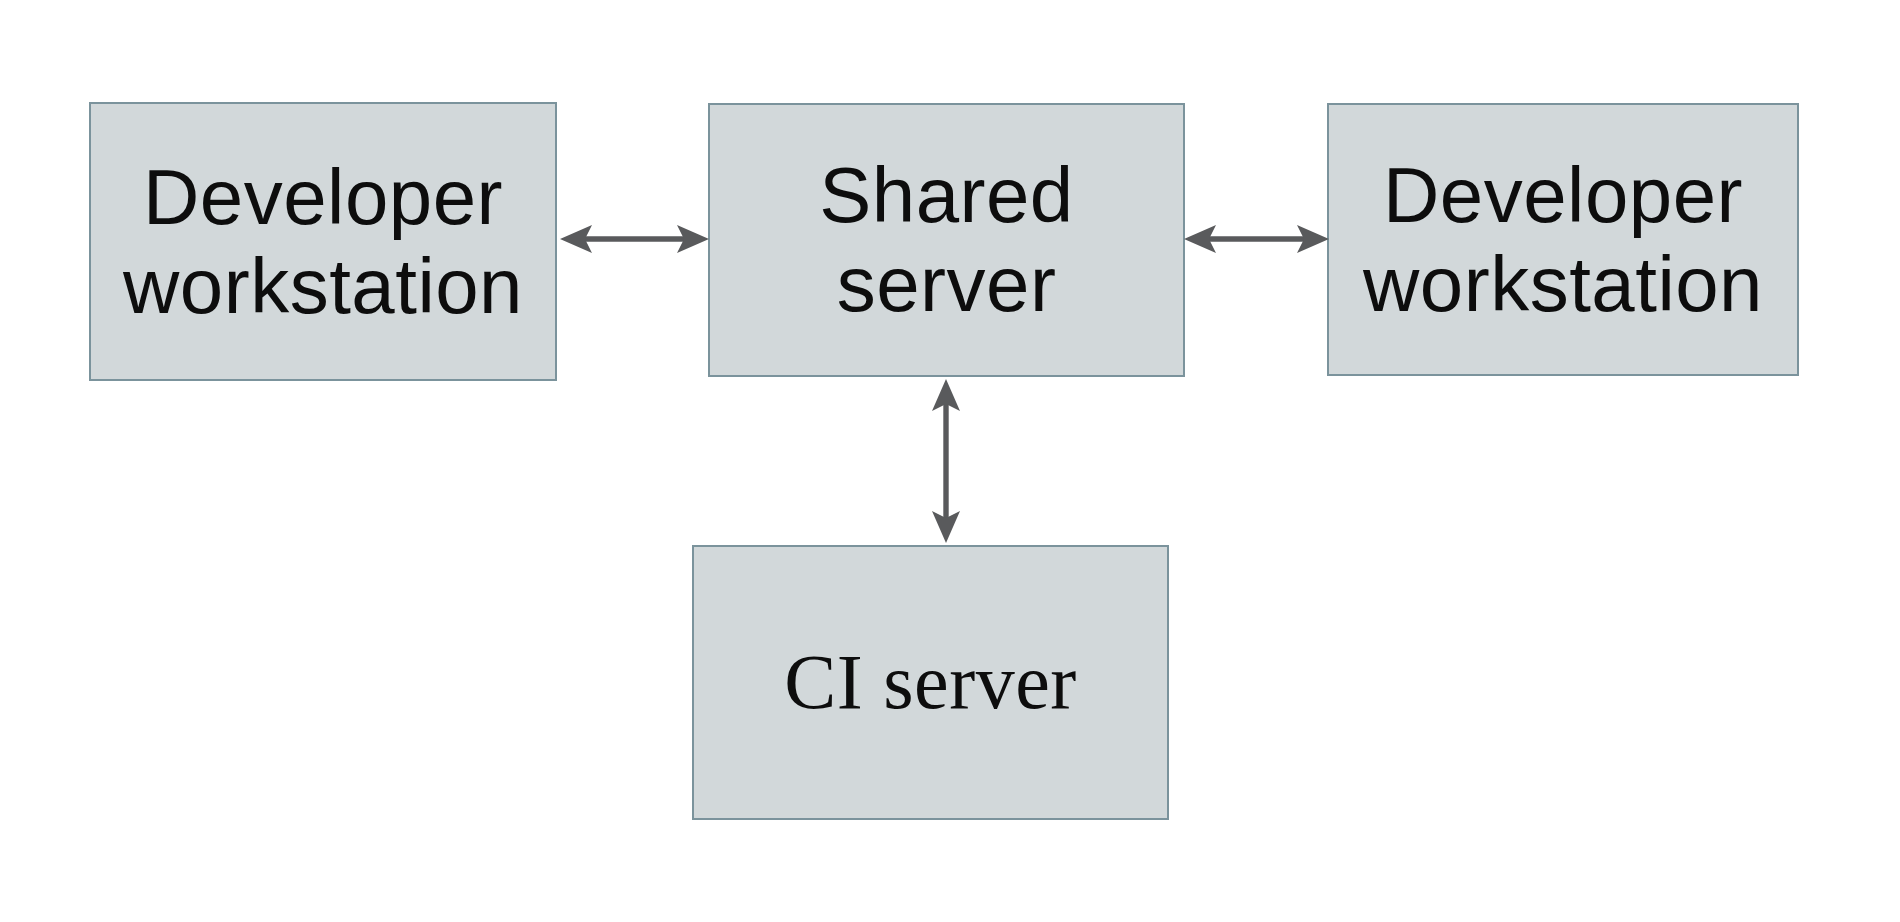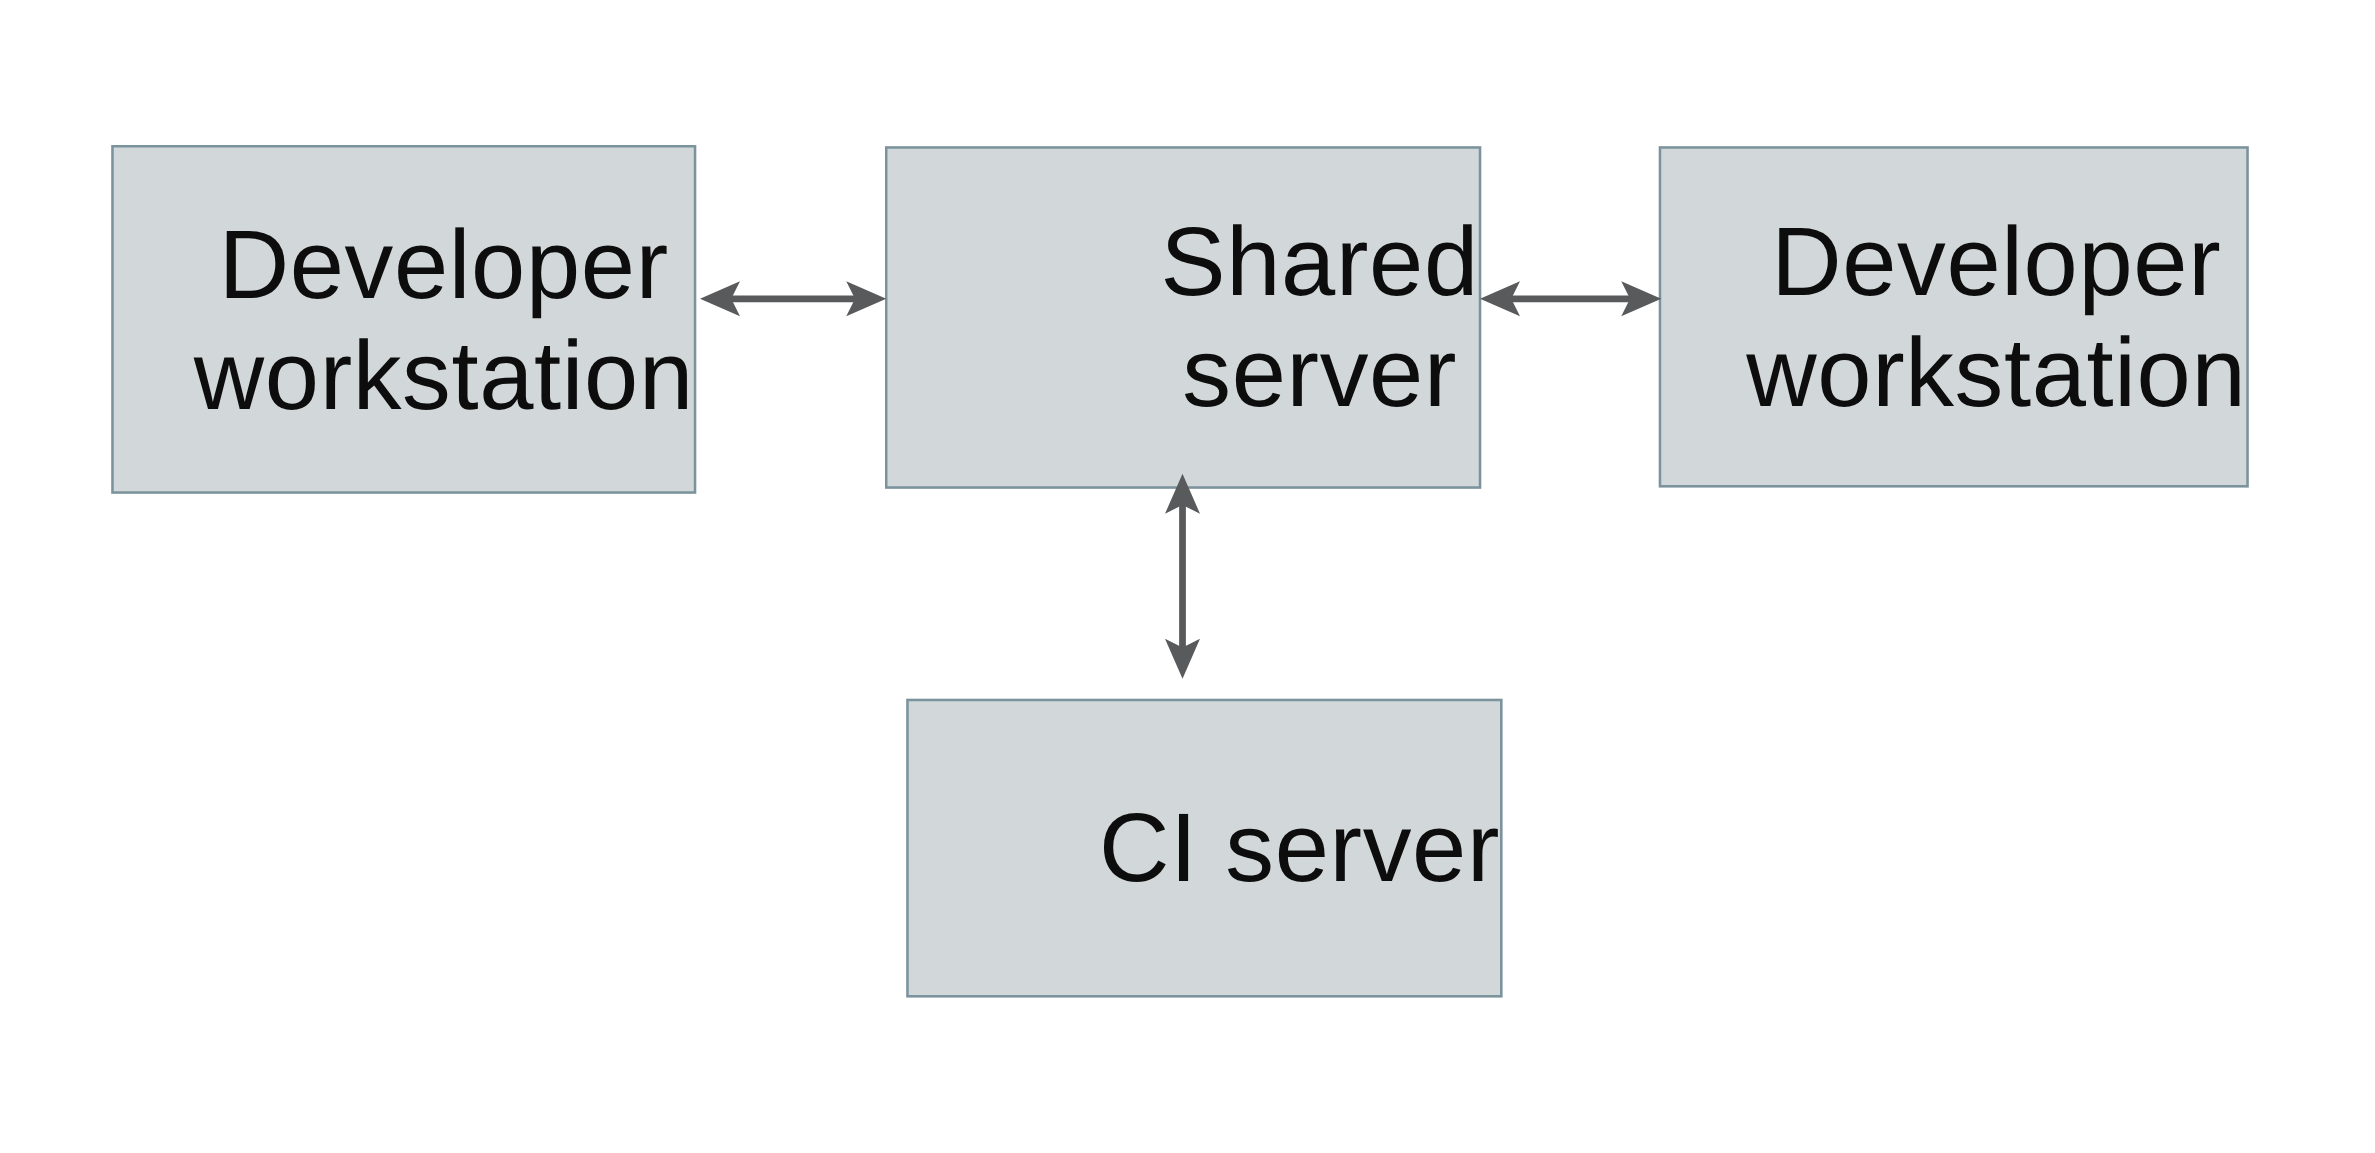--- a/index.html
+++ b/index.html
@@ -15,37 +15,36 @@
     background: var(--background, #ffffff);
     overflow: hidden;
   }
   .node {
     position: absolute;
     box-sizing: border-box;
     background: var(--node-fill, #d2d8da);
     border: 2px solid var(--node-border, #7b939c);
     display: flex;
     align-items: center;
-    justify-content: flex-end;
+    justify-content: center;
     text-align: center;
-    margin-top: 14px;
   }
   .node-label {
     color: var(--text, #0d0d0d);
     font-size: 78px;
     line-height: 1.14;
     letter-spacing: 0.5px;
     white-space: pre-line;
     user-select: none;
   }
   
   .node-dev-left   { left: 89px;   top: 102px; width: 468px; height: 279px; }
   .node-cache      { left: 708px;  top: 103px; width: 477px; height: 274px; }
   .node-dev-right  { left: 1327px; top: 103px; width: 472px; height: 273px; }
-  .node-ci         { left: 725px;  top: 545px; width: 477px; height: 239px; }
+  .node-ci         { left: 692px;  top: 545px; width: 477px; height: 275px; font-family: Liberation Serif, serif; }
   .edge {
     position: absolute;
     overflow: visible;
   }
   .edge-left   { left: 556px;  top: 216px; width: 157px; height: 46px; }
   .edge-right  { left: 1180px; top: 216px; width: 153px; height: 46px; }
   .edge-bottom { left: 923px;  top: 375px; width: 46px;  height: 172px; }
   .edge line    { stroke: var(--arrow, #595a5c); stroke-width: 5.4px; }
   .edge polygon { fill: var(--arrow, #595a5c); }
 </style>

